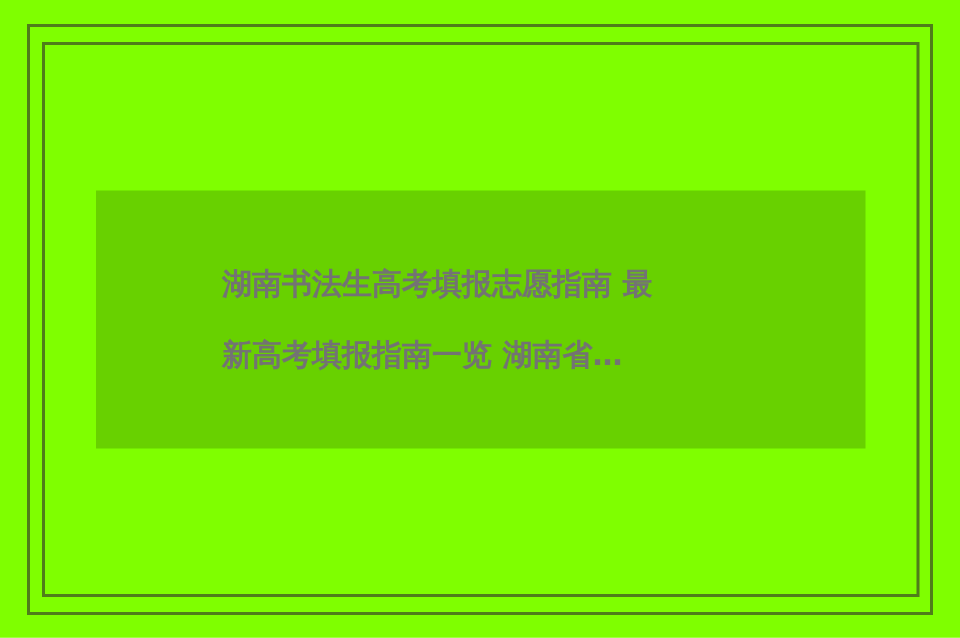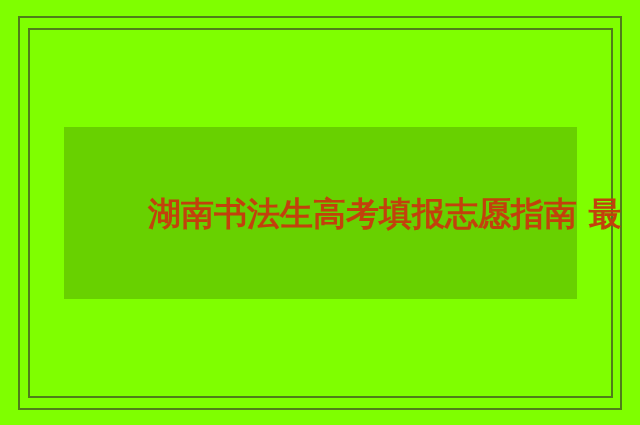--- a/index.html
+++ b/index.html
@@ -56,36 +56,37 @@
     background: rgba(0, 0, 0, 0.18);
     display: flex;
     flex-direction: column;
     justify-content: center;
     align-items: flex-start;
     box-sizing: border-box;
     padding: 0 0 0 84px;
   }
 
   .caption-line {
-    color: #c2410c;
-    font-size: 33px;
+    color: #737373;
+    font-size: 20px;
     font-weight: bold;
     line-height: 47px;
     letter-spacing: 0px;
     white-space: nowrap;
     text-align: left;
     font-family: "DejaVu Sans", "Liberation Sans", sans-serif;
   }
 </style>
 </head>
 <body>
 
 <div id="canvas">
 
   <div class="frame frame-outer"></div>
 
   <div class="frame frame-inner"></div>
 
   <div class="caption-plate">
     <div class="caption-line">湖南书法生高考填报志愿指南 最</div>
+    <div class="caption-line">新高考填报指南一览 湖南省…</div>
   </div>
 
 </div>
 
 </body></html>

